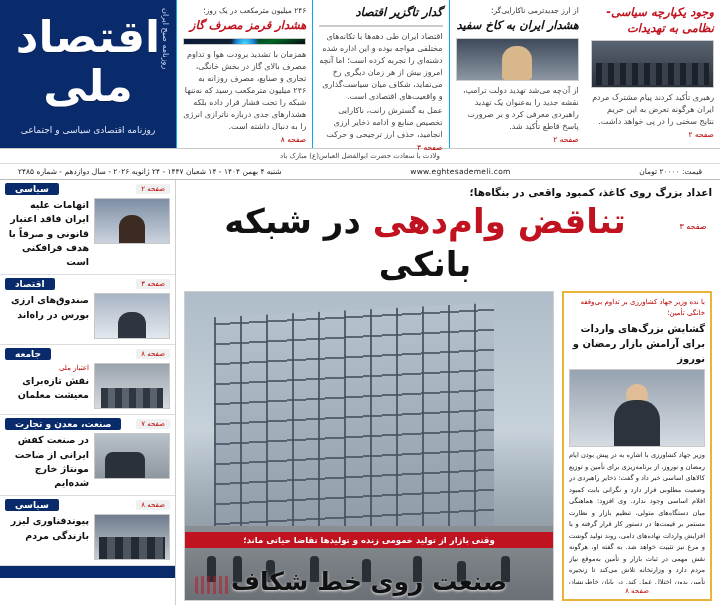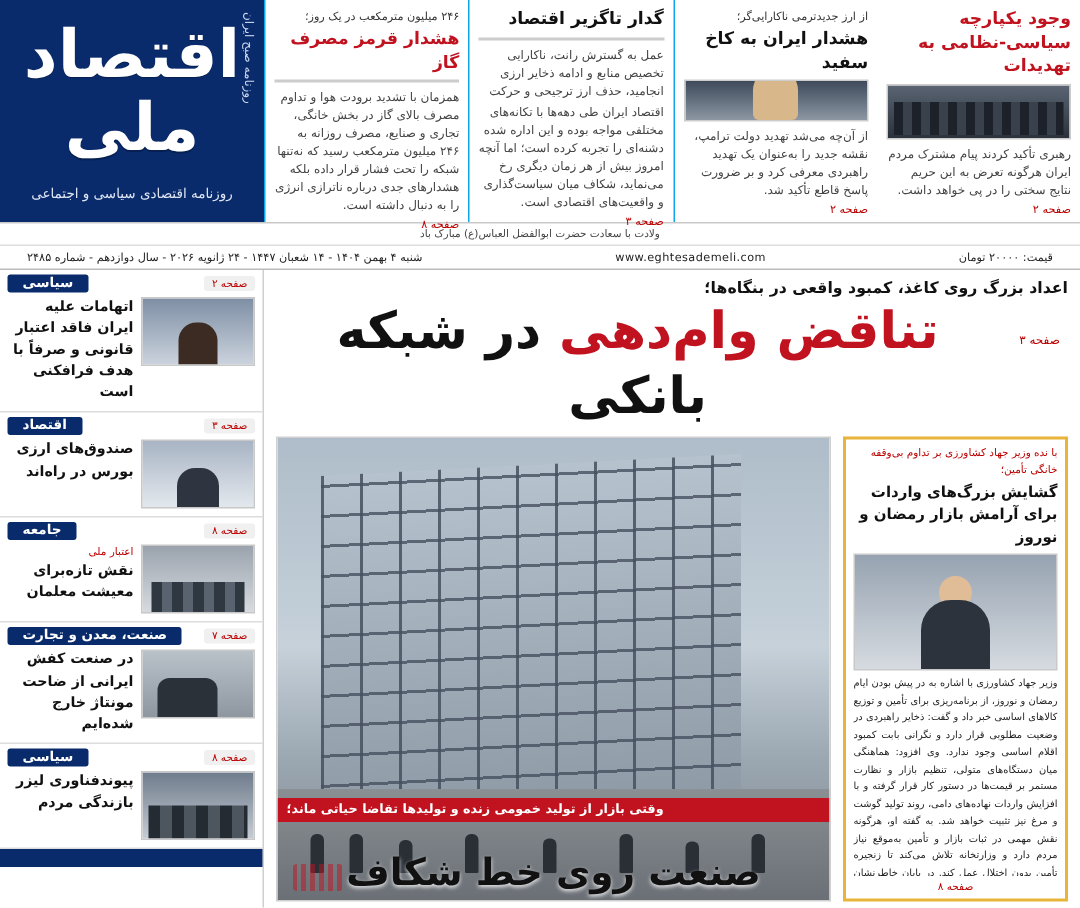--- a/index.html
+++ b/index.html
@@ -35,21 +35,21 @@
     writing-mode:vertical-rl;text-orientation:mixed;
   }
   .top-cols{display:flex;flex-direction:row-reverse;flex:1;}
   .tcol{
     flex:1;border-left:1px solid #0ea5e9;padding:5px 6px 4px 6px;
     display:flex;flex-direction:column;gap:2px;box-sizing:border-box;
     min-width:0;
   }
   .tcol:last-child{border-left:none;}
   .tcol .kicker{font-size:7.5px;color:#333;line-height:1.5;text-align:right;direction:rtl;}
-  .tcol .t-head{font-size:11.5px;font-weight:bold;color:#111;text-align:right;line-height:1.35;direction:rtl;}
+  .tcol .t-head{font-size:11.5px;font-weight:bold;color:#111;text-align:right;line-height:1.35;direction:rtl;font-style:italic;}
   .tcol .t-head.red{color:#c1121f;}
   .tcol .t-sub{font-size:8px;color:#444;text-align:right;direction:rtl;line-height:1.5;}
   .tcol .thumb{height:46px;border:1px solid #ccc;margin:2px 0;overflow:hidden;position:relative;background:#ddd;}
   .thumb.gas{background:linear-gradient(160deg,#0b1b3a 0%,#123 40%,#062 70%,#0a0a12 100%);}
   .thumb.gas:after{
     content:"";position:absolute;left:50%;top:55%;width:34px;height:18px;transform:translate(-50%,-50%);
     background:radial-gradient(circle at 50% 60%,#49e0ff 0%,#1a7fd6 45%,rgba(10,20,40,0) 70%);
     border-radius:50%;
   }
   .thumb.econ{background:linear-gradient(180deg,#cfd6de,#9aa4b0);}
@@ -129,21 +129,21 @@
       linear-gradient(180deg,#b6c2cd,#8e9aa6);
     transform:skewY(-3deg);
   }
   .bld{position:absolute;left:18%;top:12%;width:50%;height:62%;background:rgba(120,130,140,.55);}
   .ground{position:absolute;left:0;right:0;bottom:0;height:24%;background:linear-gradient(180deg,#8a8f94,#6b7076);}
   .figs{position:absolute;left:0;right:0;bottom:6%;height:16%;}
   .fig{position:absolute;bottom:0;width:9px;height:26px;background:#2a2f36;border-radius:4px 4px 1px 1px;}
   .photo-caption{
     position:absolute;left:0;right:0;bottom:52px;
     background:#c1121f;color:#fff;font-size:8.5px;font-weight:bold;
-    padding:3px 6px;text-align:left;direction:rtl;
+    padding:3px 6px;text-align:center;direction:rtl;
   }
   .photo-title{
     position:absolute;left:0;right:0;bottom:4px;
     font-size:25px;font-weight:bold;color:#111;text-align:center;direction:rtl;
     text-shadow:0 1px 3px rgba(255,255,255,.85);
   }
   .side-col{
     width:150px;flex:0 0 150px;border:2px solid #e8b53a;box-sizing:border-box;
     padding:4px 5px;display:flex;flex-direction:column;gap:3px;background:#fff;
   }
@@ -182,22 +182,22 @@
         <div class="kicker">۲۴۶ میلیون مترمکعب در یک روز؛</div>
         <div class="t-head red">هشدار قرمز مصرف گاز</div>
         <div class="thumb gas"></div>
         <div class="t-sub">همزمان با تشدید برودت هوا و تداوم مصرف بالای گاز در بخش خانگی، تجاری و صنایع، مصرف روزانه به ۲۴۶ میلیون مترمکعب رسید که نه‌تنها شبکه را تحت فشار قرار داده بلکه هشدارهای جدی درباره ناترازی انرژی را به دنبال داشته است.</div>
         <div class="pagetag">صفحه ۸</div>
       </div>
 
       <div class="tcol">
         <div class="t-head">گدار تاگزیر اقتصاد</div>
         <div class="thumb econ"></div>
+        <div class="t-sub">اقتصاد ایران طی دهه‌ها با تکانه‌های مختلفی مواجه بوده و این اداره شده دشنه‌ای را تجربه کرده است؛ اما آنچه امروز بیش از هر زمان دیگری رخ می‌نماید، شکاف میان سیاست‌گذاری و واقعیت‌های اقتصادی است.</div>
         <div class="t-sub">عمل به گسترش رانت، ناکارایی تخصیص منابع و ادامه ذخایر ارزی انجامید، حذف ارز ترجیحی و حرکت</div>
-        <div class="t-sub">اقتصاد ایران طی دهه‌ها با تکانه‌های مختلفی مواجه بوده و این اداره شده دشنه‌ای را تجربه کرده است؛ اما آنچه امروز بیش از هر زمان دیگری رخ می‌نماید، شکاف میان سیاست‌گذاری و واقعیت‌های اقتصادی است.</div>
         <div class="pagetag">صفحه ۳</div>
       </div>
 
       <div class="tcol">
         <div class="kicker">از ارز جدیدترمی ناکارایی‌گر؛</div>
         <div class="t-head">هشدار ایران به کاخ سفید</div>
         <div class="thumb trump"></div>
         <div class="t-sub">از آن‌چه می‌شد تهدید دولت ترامپ، نقشه جدید را به‌عنوان یک تهدید راهبردی معرفی کرد و بر ضرورت پاسخ قاطع تأکید شد.</div>
         <div class="pagetag">صفحه ۲</div>
       </div>

